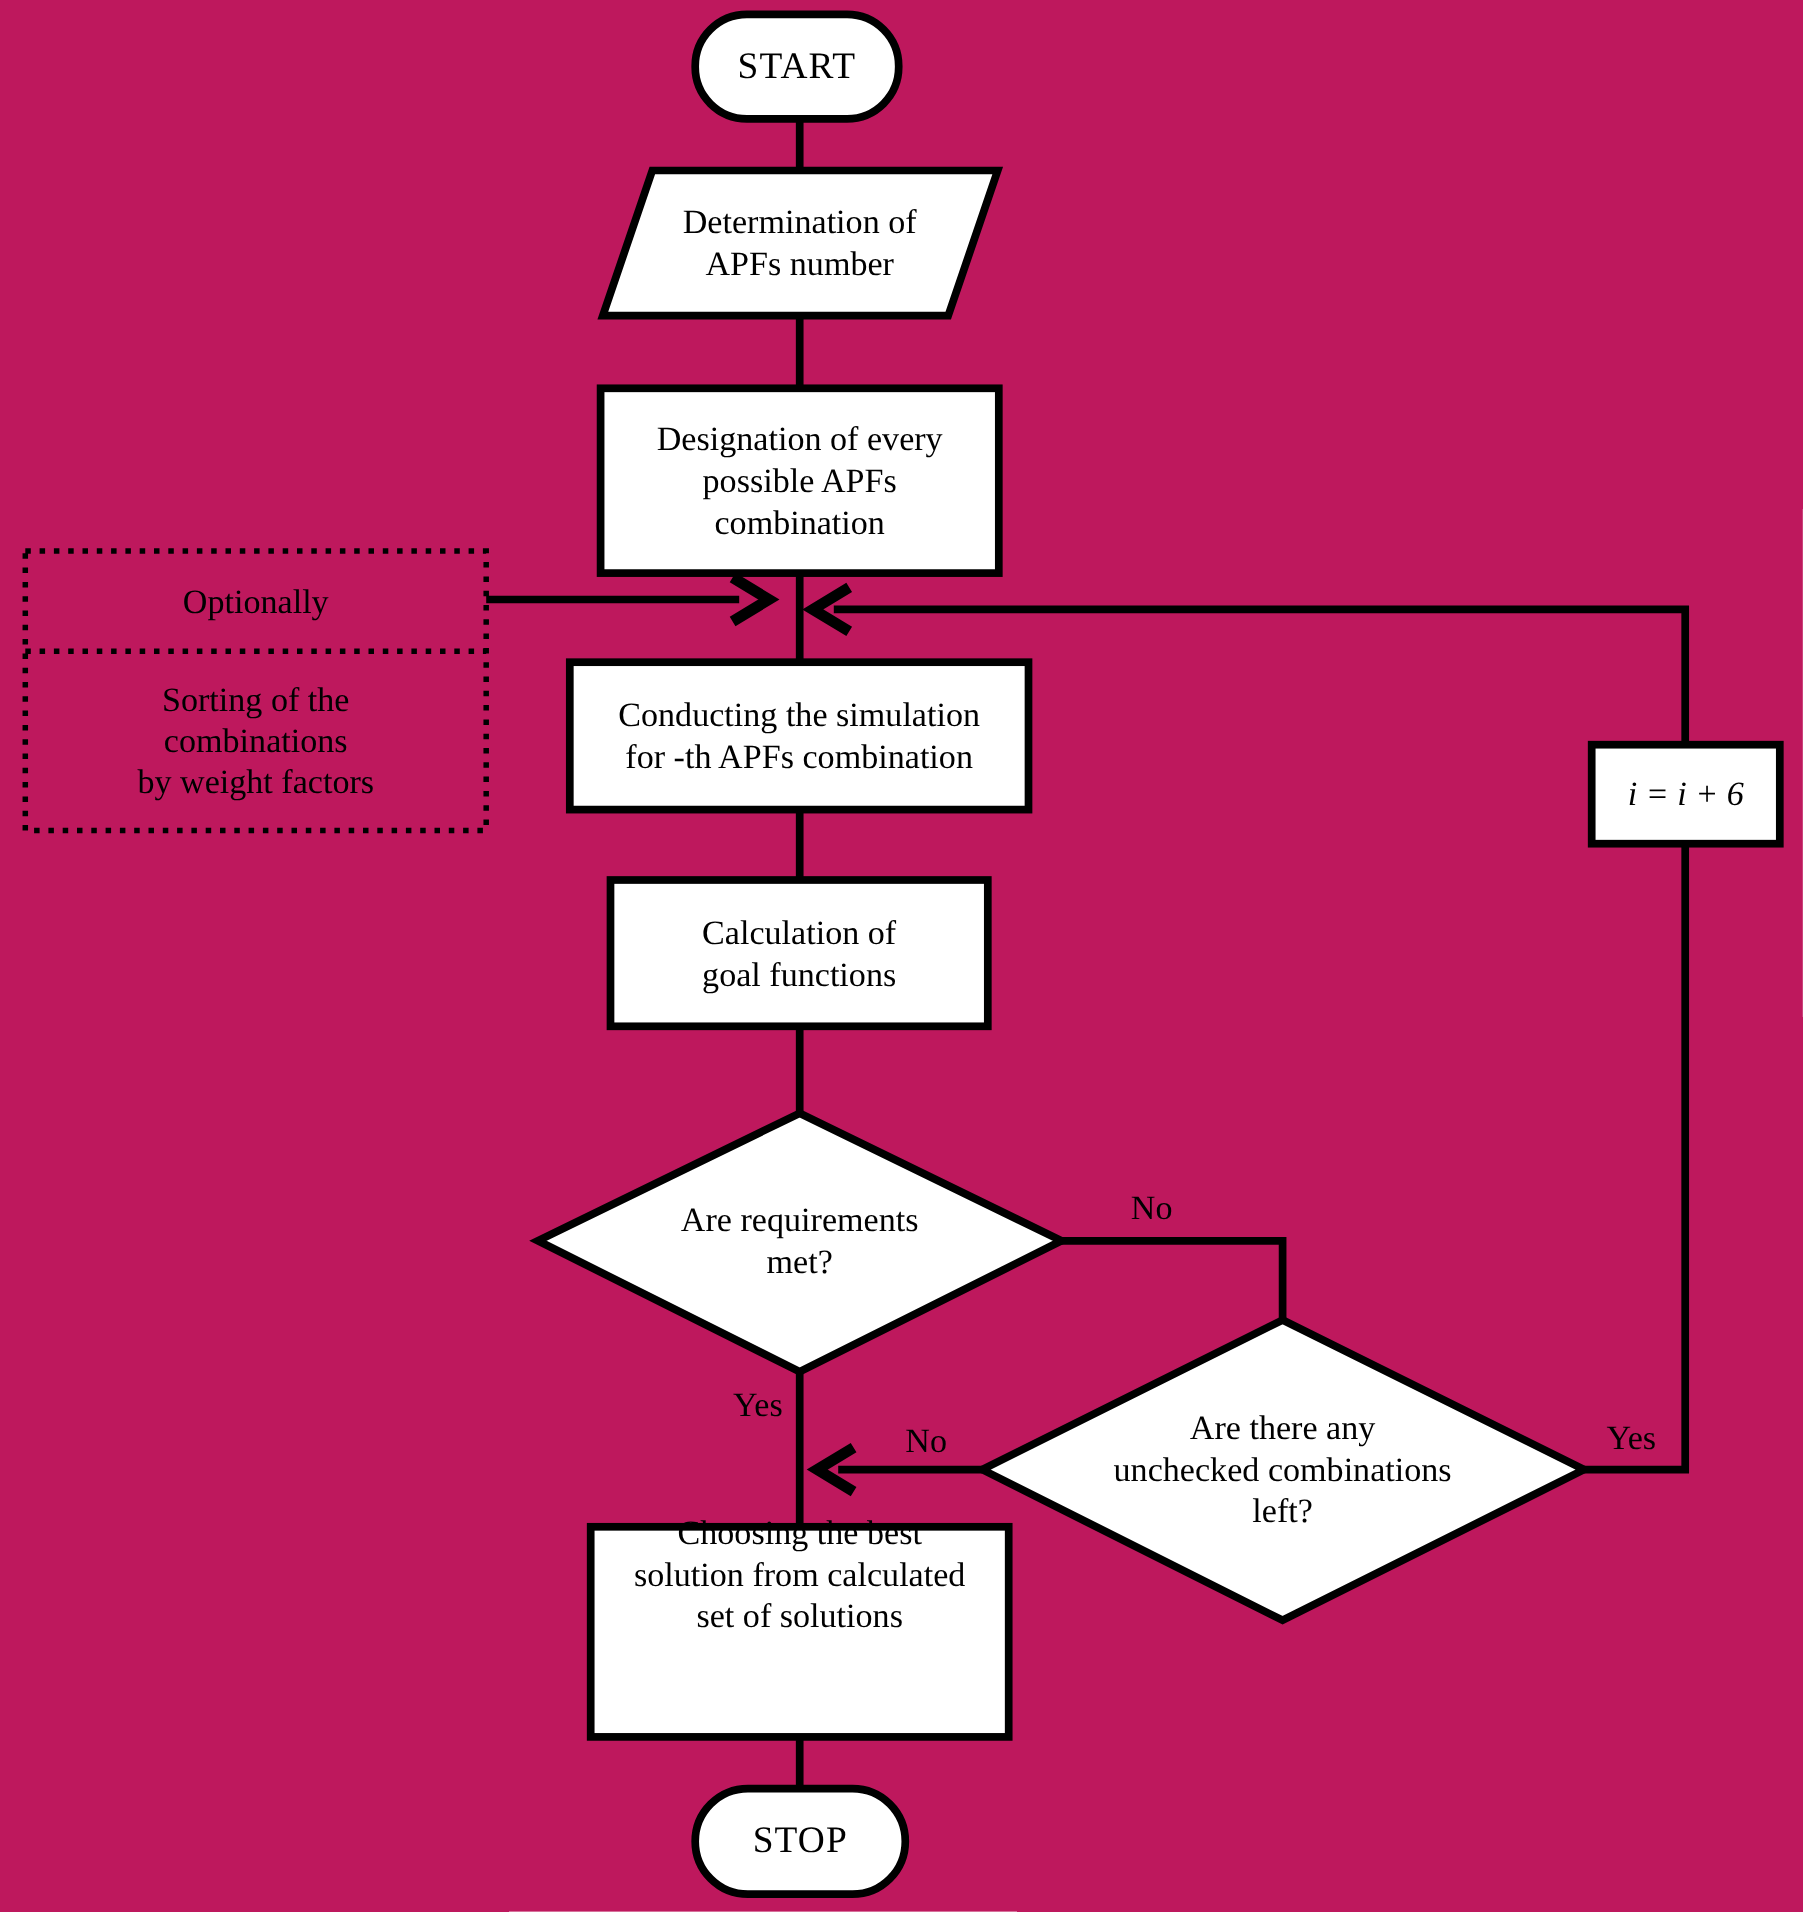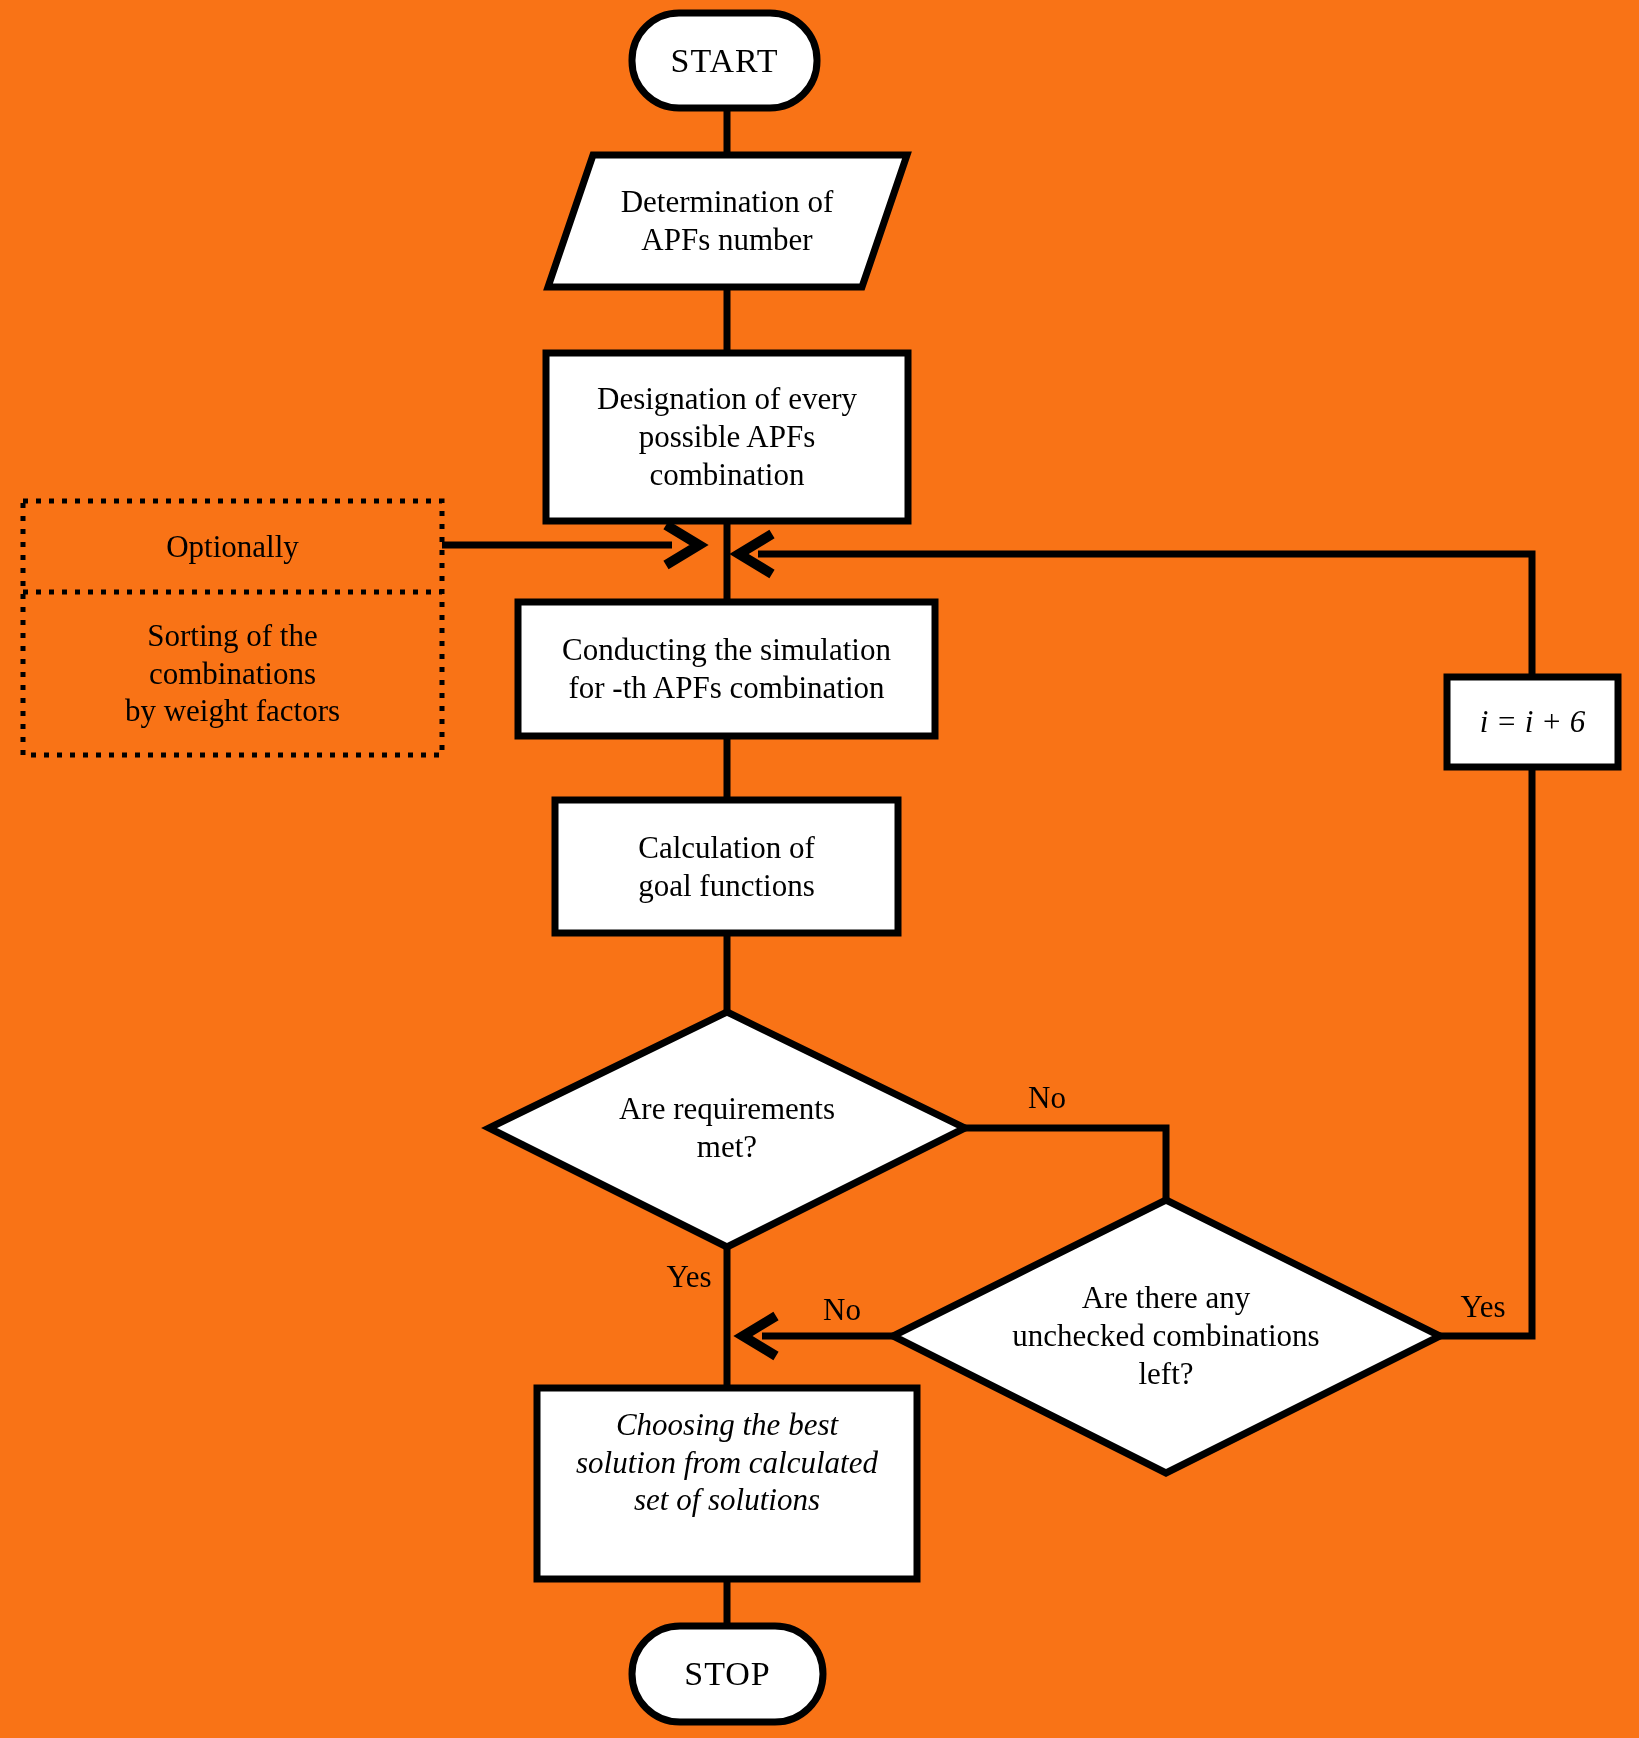--- a/index.html
+++ b/index.html
@@ -4,21 +4,21 @@
 <style>
   html, body {
     margin: 0;
     padding: 0;
     background: #ffffff;
   }
   #canvas {
     position: relative;
     width: 1639px;
     height: 1738px;
-    background: #f97316;
+    background: #be185d;
     font-family: "Liberation Serif", "DejaVu Serif", serif;
     color: #000000;
     overflow: hidden;
   }
   #shapes {
     position: absolute;
     left: 0;
     top: 0;
   }
   .lbl {
@@ -118,21 +118,21 @@
 
   <div class="lbl" style="left:936px; top:1258px; width:460px; height:156px;">Are there any
 unchecked combinations
 left?</div>
 
   <div class="lbl" style="left:557px; top:1058px; width:340px; height:140px;">Are requirements
 met?</div>
 
   <div class="lbl italic" style="left:1447px; top:677px; width:171px; height:90px;">i = i + 6</div>
 
-  <div class="lbl" style="left:537px; top:1367px; width:380px; height:191px;font-style:italic;">Choosing the best
+  <div class="lbl" style="left:537px; top:1336px; width:380px; height:191px;">Choosing the best
 solution from calculated
 set of solutions</div>
 
   <div class="lbl terminator-lbl" style="left:632px; top:1626px; width:191px; height:96px;">STOP</div>
 
   <div class="lbl edge-lbl" style="left:997px; top:1076px; width:100px; height:44px;">No</div>
 
   <div class="lbl edge-lbl" style="left:634px; top:1255px; width:110px; height:44px;">Yes</div>
 
   <div class="lbl edge-lbl" style="left:792px; top:1288px; width:100px; height:44px;">No</div>

